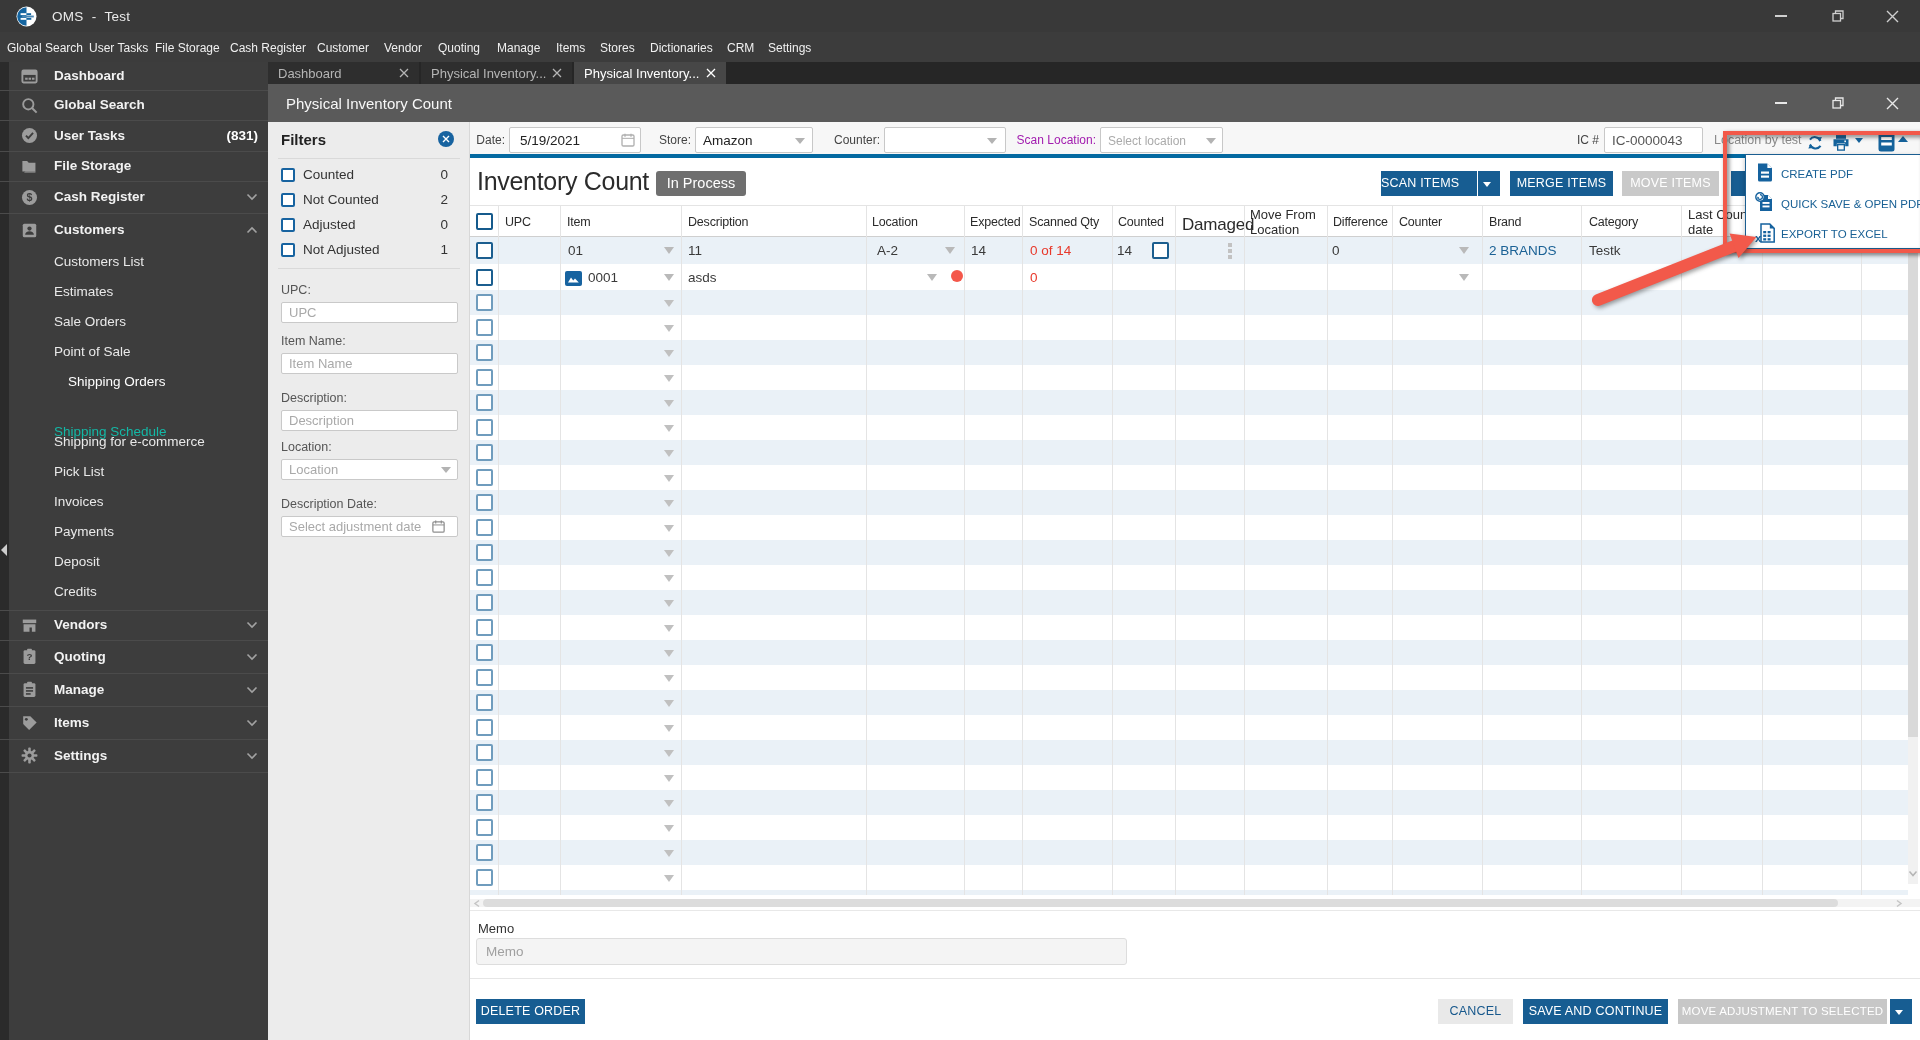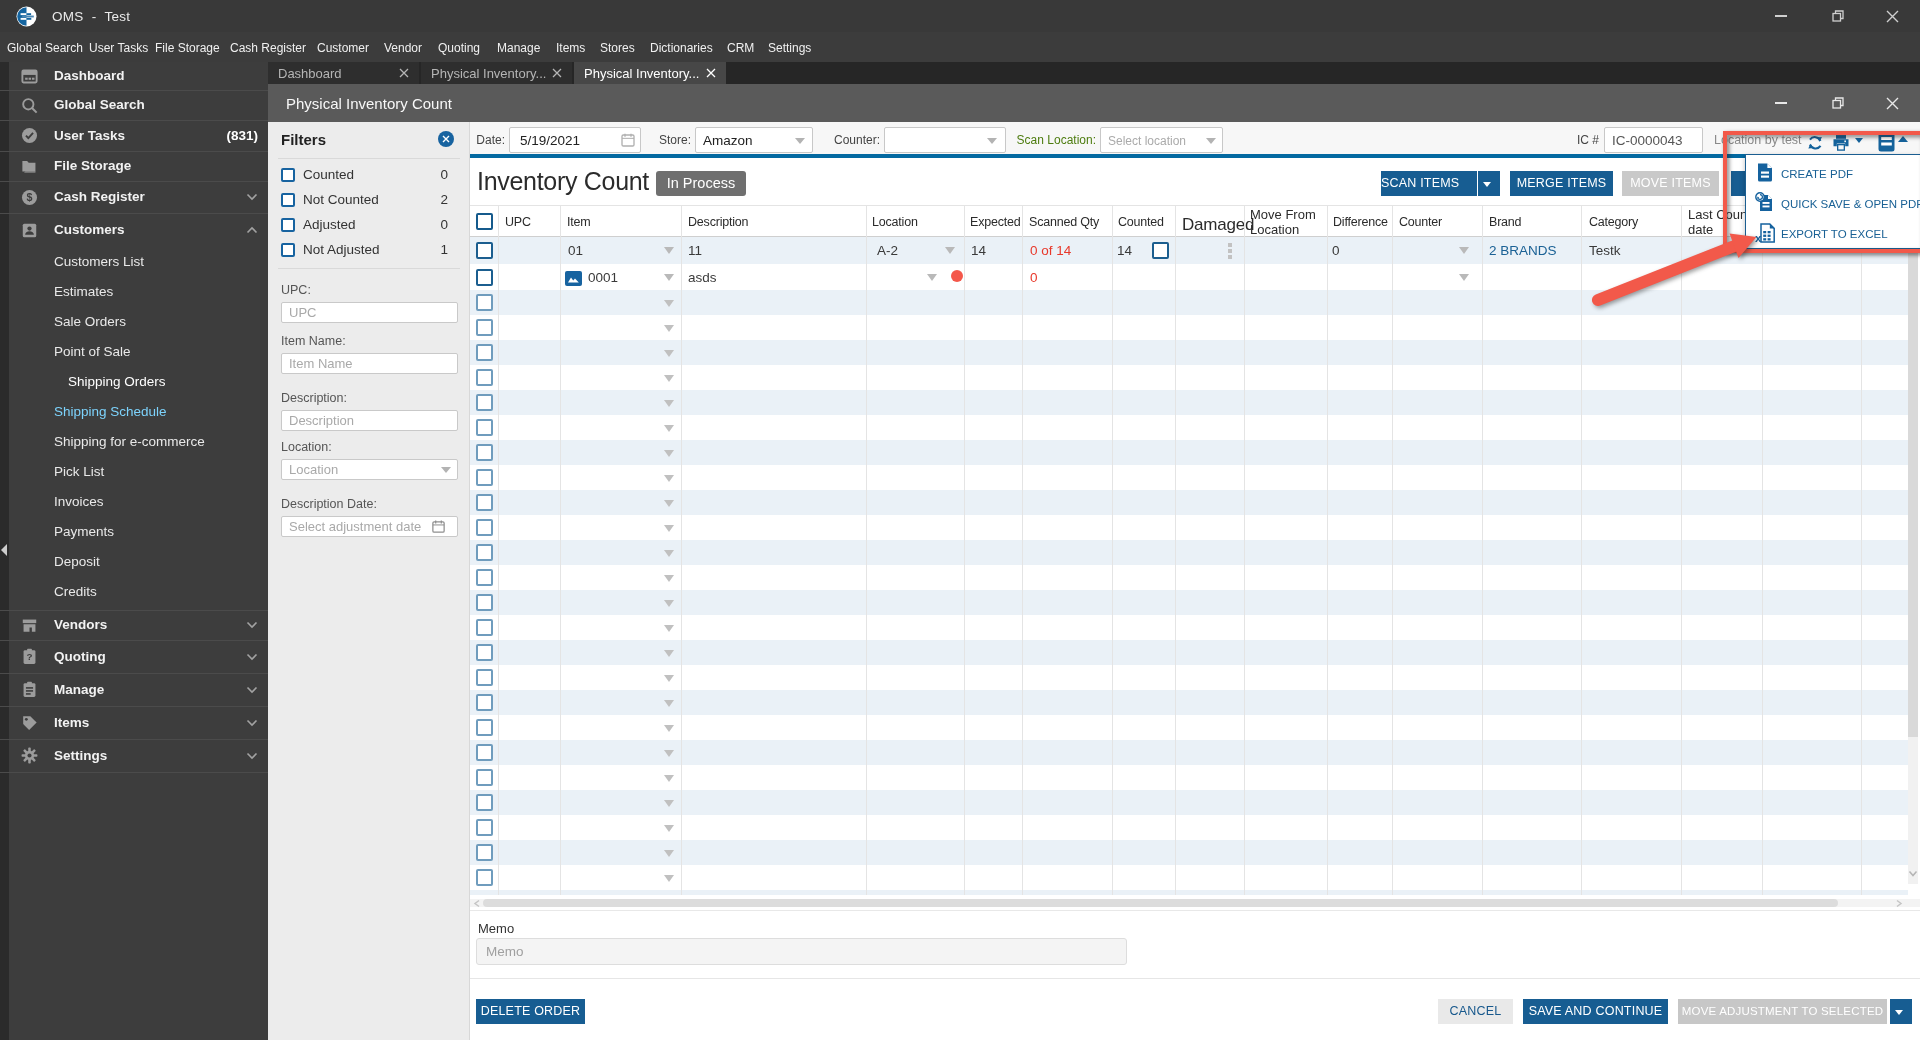--- a/index.html
+++ b/index.html
@@ -94,21 +94,21 @@
         </svg></div>
       <div class="lbl" style="left:54px;top:160.0px;font-size:13.5px;font-weight:600;color:#f2f2f2">Customers</div>
       <svg class="abs" style="left:246px;top:164.0px" width="12" height="8" viewBox="0 0 12 8">
         <path d="M1.5 6.5 L6 2 L10.5 6.5" stroke="#a2a2a2" stroke-width="1.6" fill="none"></path>
       </svg>
 <div class="lbl" style="left:54px;top:192px;font-size:13.5px;color:#e9e9e9">Customers List</div>
 <div class="lbl" style="left:54px;top:222px;font-size:13.5px;color:#e9e9e9">Estimates</div>
 <div class="lbl" style="left:54px;top:252px;font-size:13.5px;color:#e9e9e9">Sale Orders</div>
 <div class="lbl" style="left:54px;top:282px;font-size:13.5px;color:#e9e9e9">Point of Sale</div>
 <div class="lbl" style="left:68px;top:312px;font-size:13.5px;color:#ffffff">Shipping Orders</div>
-<div class="lbl" style="left:54px;top:342px;font-size:13.5px;color:#7dd3fc">Shipping Schedule</div>
+<div class="lbl" style="left:54px;top:362px;font-size:13.5px;color:#14b8a6">Shipping Schedule</div>
 <div class="lbl" style="left:54px;top:372px;font-size:13.5px;color:#e9e9e9">Shipping for e-commerce</div>
 <div class="lbl" style="left:54px;top:402px;font-size:13.5px;color:#e9e9e9">Pick List</div>
 <div class="lbl" style="left:54px;top:432px;font-size:13.5px;color:#e9e9e9">Invoices</div>
 <div class="lbl" style="left:54px;top:462px;font-size:13.5px;color:#e9e9e9">Payments</div>
 <div class="lbl" style="left:54px;top:492px;font-size:13.5px;color:#e9e9e9">Deposit</div>
 <div class="lbl" style="left:54px;top:522px;font-size:13.5px;color:#e9e9e9">Credits</div>
 <div class="abs" style="left:0;top:548px;width:268px;height:1px;background:#4b4b4b"></div>
 <div class="abs" style="left:20px;top:553.5px;width:19px;height:19px"><svg width="19" height="19" viewBox="0 0 24 24">
           <rect x="3.5" y="4.5" width="17" height="4.5" fill="#9c9c9c"></rect>
           <path d="M4.5 10.5 h15 V20 h-4.5 v-5.5 h-3 V20 H4.5 Z" fill="#9c9c9c"></path>
@@ -254,21 +254,21 @@
 <line x1="16.5" y1="2.5" x2="16.5" y2="7" stroke="#b0b0b0" stroke-width="2"></line>
 <line x1="3" y1="9.5" x2="21" y2="9.5" stroke="#b0b0b0" stroke-width="1.6"></line>
         </svg>
 <div class="lbl" style="left:151px;top:11px;width:70px;text-align:right;font-size:12px;color:#444">Store:</div>
 <div class="abs" style="left:225px;top:5px;width:118px;height:26px;background:#fff;border:1px solid #c8c8c8;border-radius:2px"></div>
 <div class="lbl" style="left:233px;top:11px;font-size:13.5px;color:#222">Amazon</div>
 <div class="abs" style="left:325px;top:16px;width:0;height:0;border-left:5.5px solid transparent;border-right:5.5px solid transparent;border-top:6px solid #b3b3b3"></div>
 <div class="lbl" style="left:330px;top:11px;width:80px;text-align:right;font-size:12px;color:#444">Counter:</div>
 <div class="abs" style="left:414px;top:5px;width:122px;height:26px;background:#fff;border:1px solid #c8c8c8;border-radius:2px"></div>
 <div class="abs" style="left:517px;top:16px;width:0;height:0;border-left:5.5px solid transparent;border-right:5.5px solid transparent;border-top:6px solid #b3b3b3"></div>
-<div class="lbl" style="left:526px;top:11px;width:100px;text-align:right;font-size:12px;color:#4d7c0f">Scan Location:</div>
+<div class="lbl" style="left:526px;top:11px;width:100px;text-align:right;font-size:12px;color:#a21caf">Scan Location:</div>
 <div class="abs" style="left:630px;top:5px;width:123px;height:26px;background:#fff;border:1px solid #c8c8c8;border-radius:2px"></div>
 <div class="lbl" style="left:638px;top:12px;font-size:12px;color:#aaa">Select location</div>
 <div class="abs" style="left:736px;top:16px;width:0;height:0;border-left:5.5px solid transparent;border-right:5.5px solid transparent;border-top:6px solid #b3b3b3"></div>
 <div class="lbl" style="left:1085px;top:11px;width:44px;text-align:right;font-size:12px;color:#444">IC #</div>
 <div class="abs" style="left:1134px;top:5px;width:99px;height:26px;background:#fff;border:1px solid #c8c8c8;border-radius:2px"></div>
 <div class="lbl" style="left:1142px;top:11px;font-size:13.5px;color:#555">IC-0000043</div>
 <div class="lbl" style="left:1244px;top:11px;font-size:12.5px;color:#8a8a8a">Location by test</div>
 </div>
 <svg class="abs" style="left:1334px;top:13px" width="22" height="16" viewBox="0 0 26 19">
 <path d="M7 5.5 A7.2 7.2 0 0 1 19.5 7" fill="none" stroke="#15639c" stroke-width="2.4"></path>

